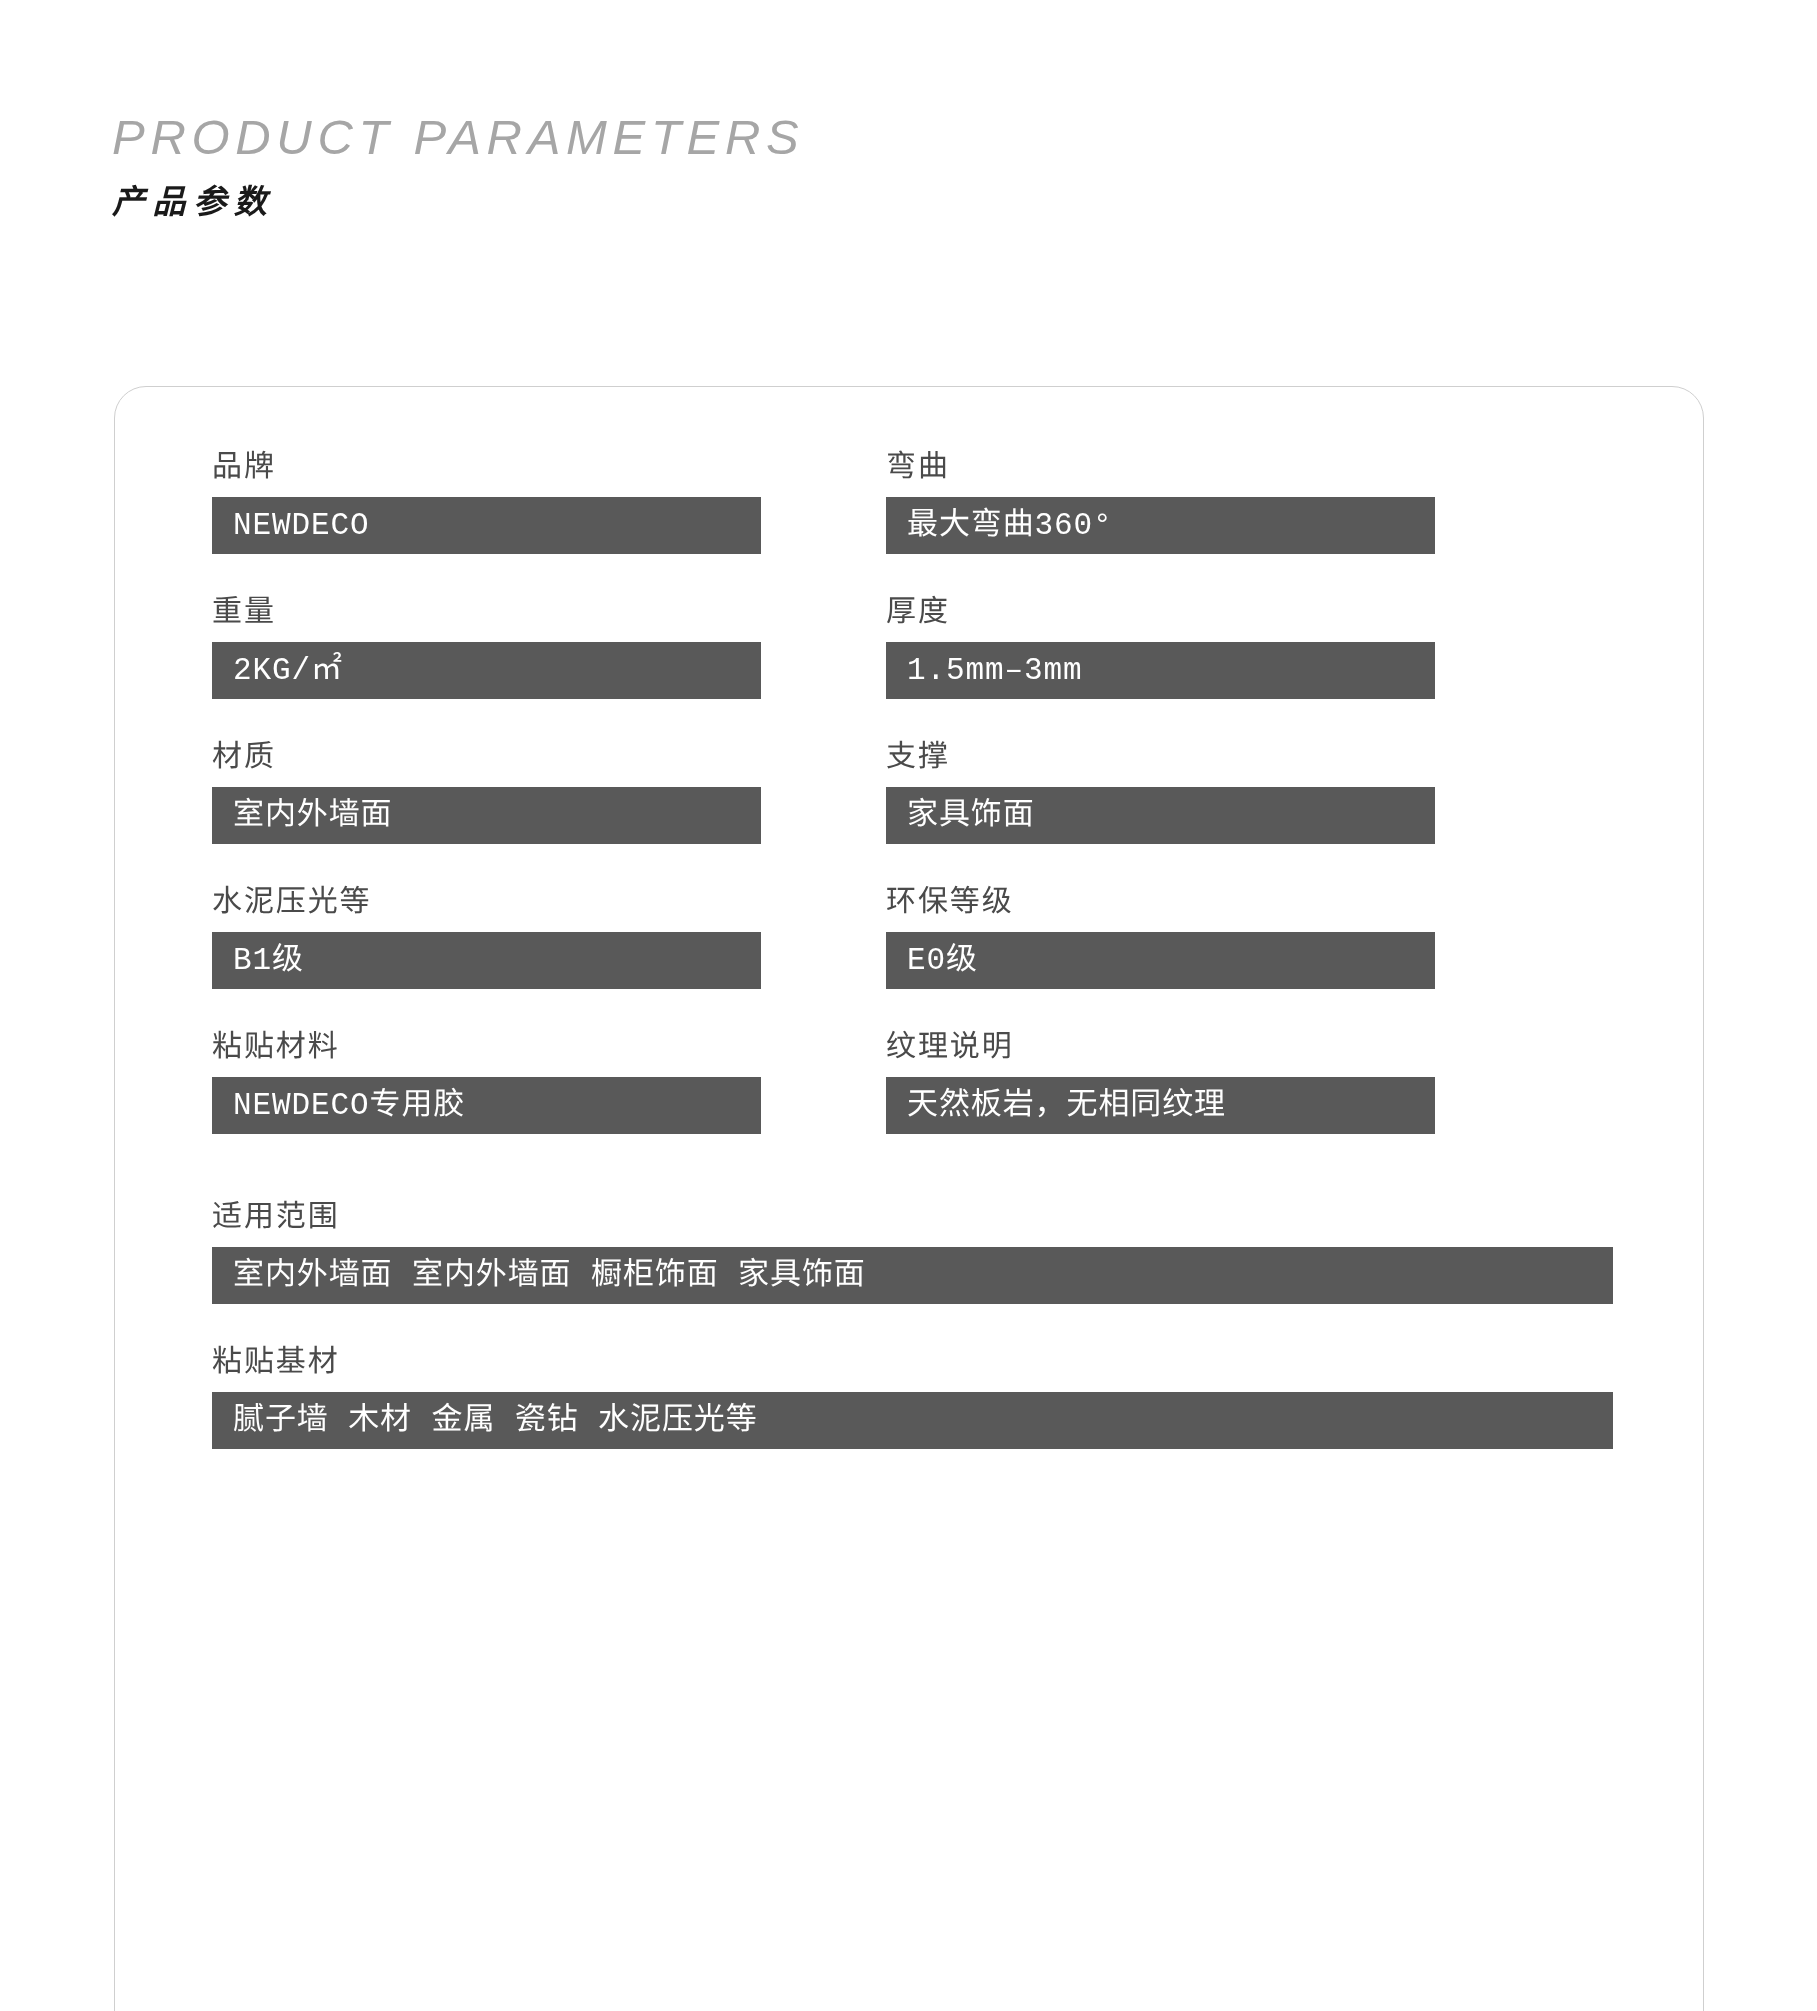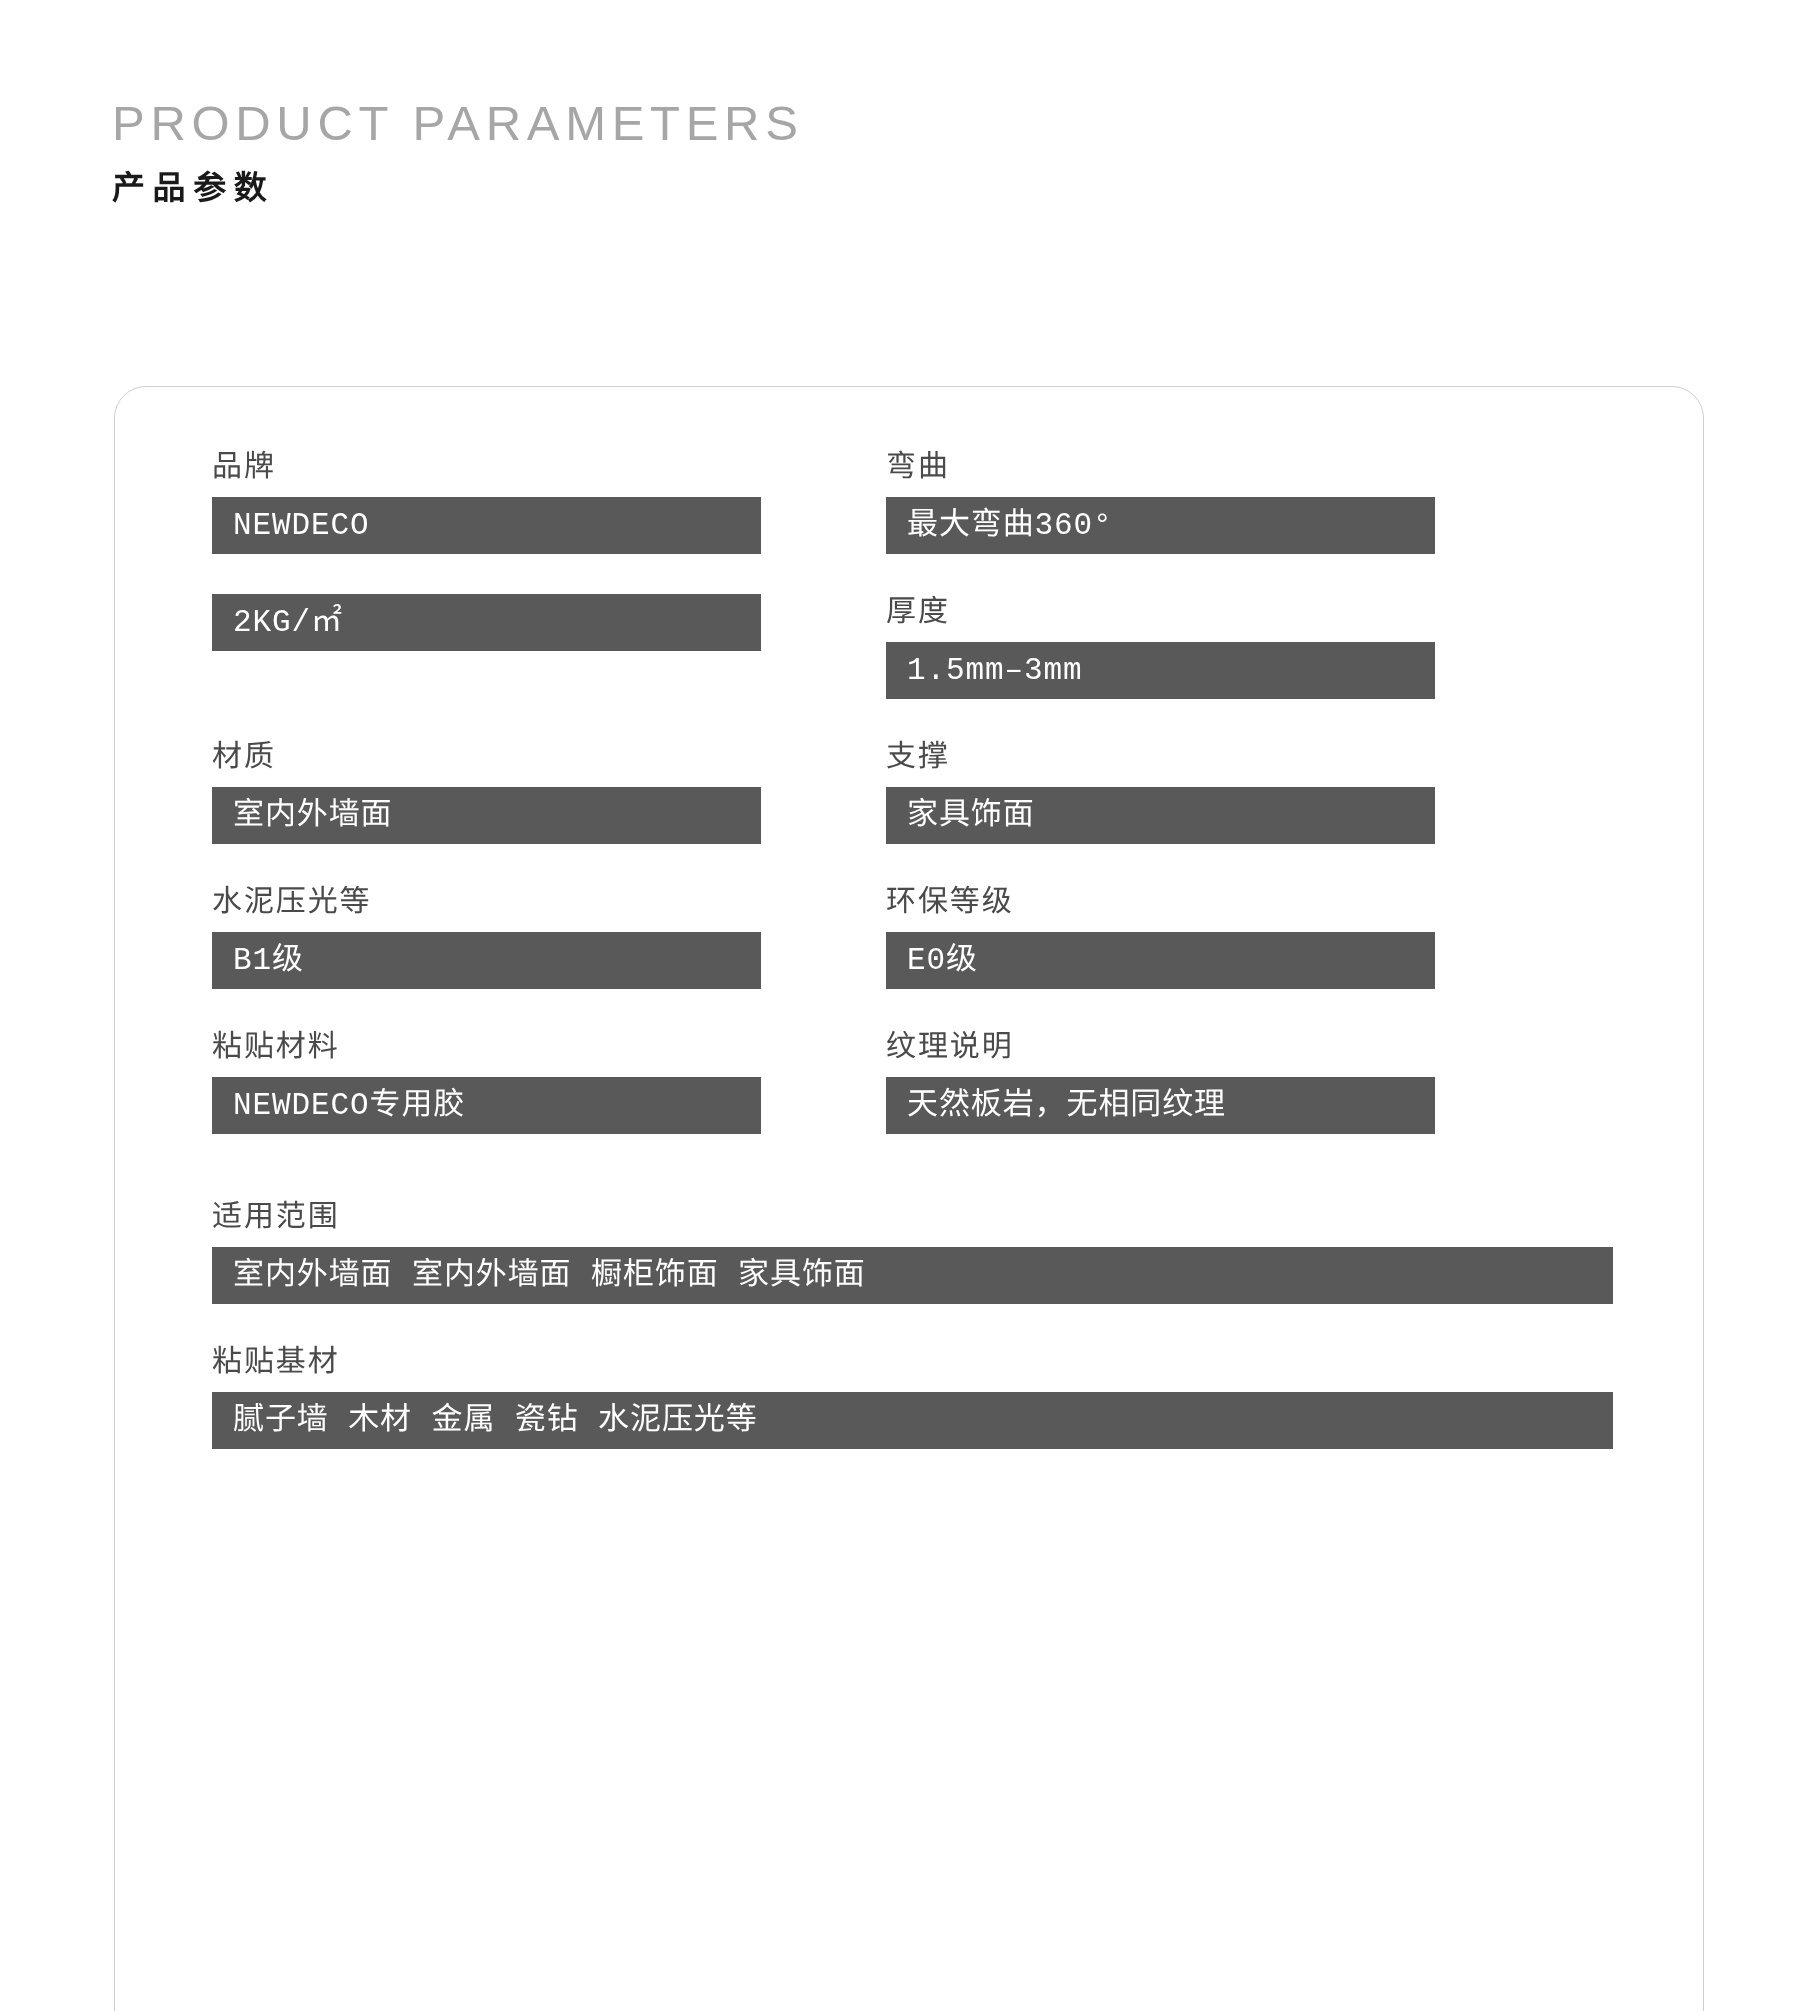--- a/index.html
+++ b/index.html
@@ -16,21 +16,22 @@
   .page {
     position: relative;
     width: 1817px;
     height: 2011px;
     background: #ffffff;
     box-sizing: border-box;
   }
   .header {
     position: absolute;
     left: 112px;
-    top: 95px;
+    top: 109px;
+    font-style: italic;
   }
   .header-en {
     font-size: 49px;
     letter-spacing: 5.7px;
     color: #a6a6a6;
     font-weight: 400;
     line-height: 1.15;
     white-space: nowrap;
   }
   .header-cn {
@@ -115,20 +116,21 @@
           <div class="value">NEWDECO</div>
         </div>
         <div class="cell">
           <div class="label">弯曲</div>
           <div class="value">最大弯曲360°</div>
         </div>
       </div>
 
       <div class="row">
         <div class="cell">
+          <div class="label">重量</div>
           <div class="value">2KG/㎡</div>
         </div>
         <div class="cell">
           <div class="label">厚度</div>
           <div class="value">1.5mm–3mm</div>
         </div>
       </div>
 
       <div class="row">
         <div class="cell">

